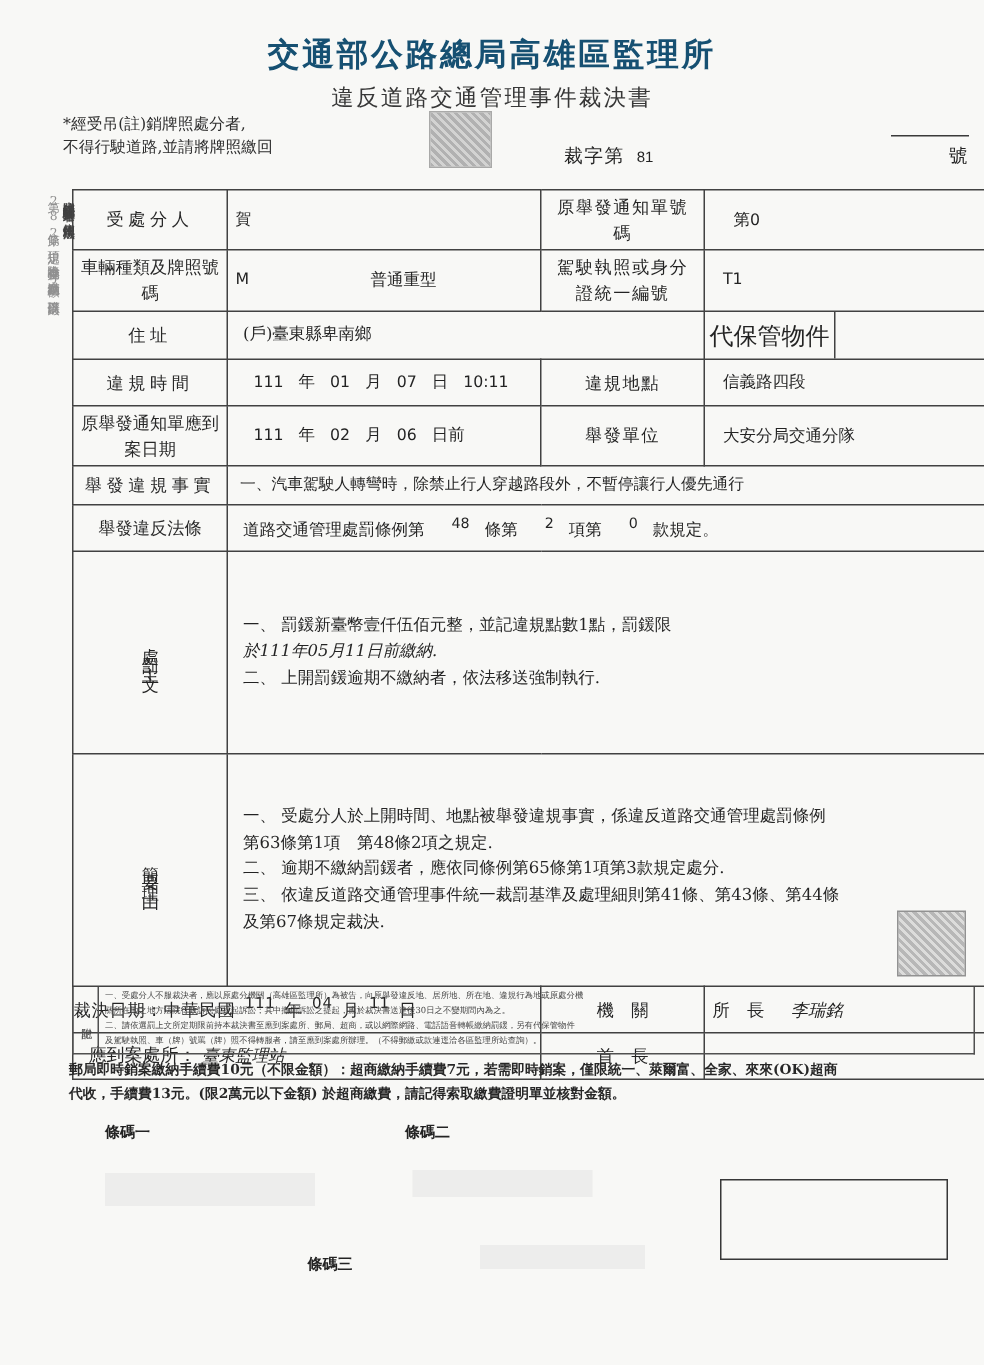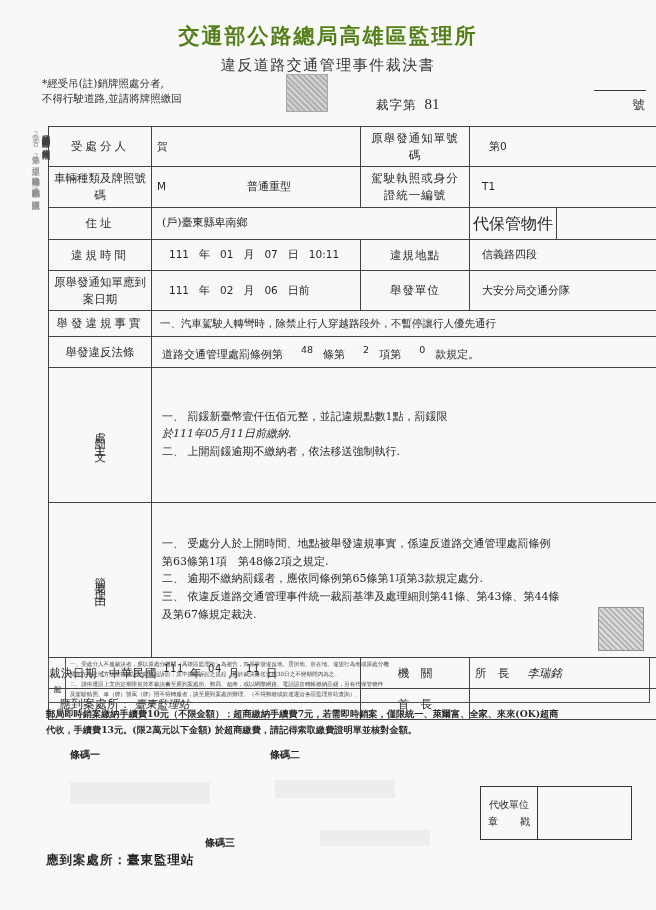--- a/index.html
+++ b/index.html
@@ -17,21 +17,21 @@
   .page {
     position: absolute;
     inset: 0;
     background: #fdfdfb;
   }
 
   
   .hdr { position: absolute; left: 0; right: 0; top: 22px; text-align: center; }
   .hdr-title {
     font-size: 21px; letter-spacing: 2px; font-weight: 700;
-    color: #4d7c0f;
+    color: #0c4a6e;
   }
   .hdr-sub {
     font-size: 15px; letter-spacing: 1.5px; margin-top: 6px; color: #2f2f2f;
   }
 
   .notice {
     position: absolute; left: 42px; top: 76px;
     font-size: 10.5px; line-height: 1.45; color: #262626;
     white-space: pre-line;
   }
@@ -45,22 +45,22 @@
     border: 1px solid #8d8d8d;
   }
 
   .caseno {
     position: absolute; right: 10px; top: 96px;
     width: 270px; font-size: 12.5px;
     display: flex; align-items: baseline;
   }
   .caseno .lbl { letter-spacing: 1px; }
   .caseno .val {
-    flex: 1; font-size: 15px; padding-left: 8px;
-    font-family: Liberation Serif, serif;
+    flex: 1; font-size: 10px; padding-left: 8px;
+    font-family: Liberation Sans, sans-serif;
   }
   .caseno .tail { letter-spacing: 1px; }
   .caseno .rule {
     position: absolute; right: 0; top: -6px; width: 52px;
     border-top: 1.5px solid #333;
   }
 
   
   .vside {
     position: absolute; top: 128px; left: 4px;
@@ -360,27 +360,20 @@
     <div>代收，手續費13元。(限2萬元以下金額) 於超商繳費，請記得索取繳費證明單並核對金額。</div>
   </div>
 
   <div class="barcode-row">
     <span class="bc1">條碼一</span>
     <span class="bc2">條碼二</span>
   </div>
   <div class="bc3">條碼三</div>
 
   <div class="collector">
-    <div class="c-lbl">
-      <span>代收單位</span>
-      <span class="sp">章　戳</span>
-    </div>
     <div class="c-box"></div>
   </div>
 
-  <div class="bottom-office">
-    <span>應到案處所：</span><span>臺東監理站</span>
-  </div>
 
   <div class="smudge" style="left:70px;top:782px;width:140px;height:22px"></div>
   <div class="smudge" style="left:275px;top:780px;width:120px;height:18px"></div>
   <div class="smudge" style="left:320px;top:830px;width:110px;height:16px"></div>
 </div>
 
 </body></html>

